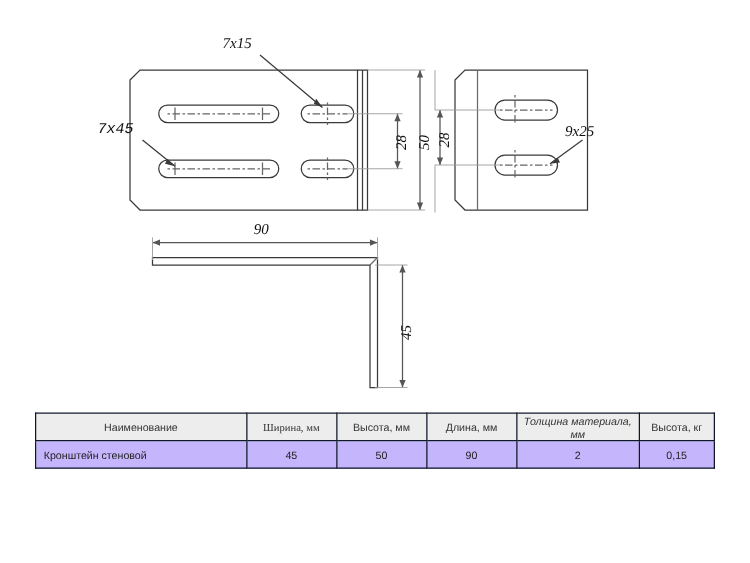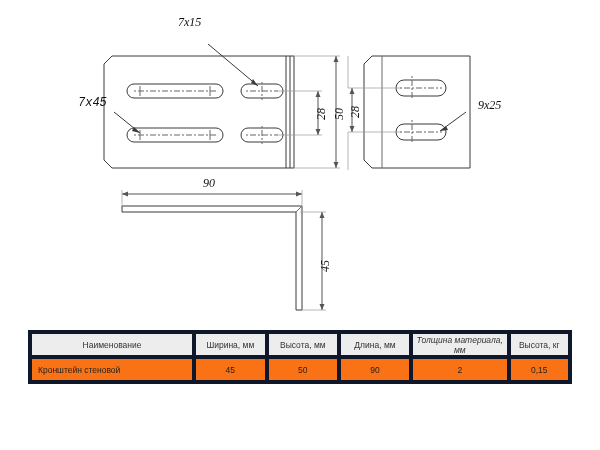--- a/index.html
+++ b/index.html
@@ -36,33 +36,33 @@
   #spec-table {
     position: absolute;
     left: 28px;
     top: 330px;
     width: 544px;
     border-collapse: collapse;
     font-size: 8.5px;
     color: #222;
   }
   #spec-table th, #spec-table td {
-    border: 4px solid #0f172a;
+    border: 1px solid #0f172a;
     text-align: center;
     padding: 0;
     height: 21px;
     font-weight: normal;
   }
   #spec-table thead th {
     background: #ededed;
     color: #333;
     font-size: 8.5px;
   }
   #spec-table tbody td {
-    background: #f97316;
+    background: #c4b5fd;
     font-size: 8.5px;
   }
   #spec-table tbody td.first {
     text-align: left;
     padding-left: 6px;
   }
 </style>
 </head>
 <body>
 
@@ -164,36 +164,36 @@
       <line x1="322" y1="212" x2="322" y2="310"></line>
       <polygon points="322,212 319.5,218 324.5,218" fill="#555" stroke="none"></polygon>
       <polygon points="322,310 319.5,304 324.5,304" fill="#555" stroke="none"></polygon>
       <line x1="300" y1="212" x2="326" y2="212" stroke="#999" stroke-width="0.7"></line>
       <line x1="300" y1="310" x2="326" y2="310" stroke="#999" stroke-width="0.7"></line>
     </g>
 
   </g>
 </svg>
 
-<div class="dim-label" style="left:178px; top:15px;">7x15</div>
+<div class="dim-label" style="left:178px; top:27px;">7x15</div>
 <div class="dim-label" style="left:78px; top:96px;font-family:Liberation Mono, monospace;">7x45</div>
-<div class="dim-label" style="left:478px; top:98px;text-align:right;">9x25</div>
+<div class="dim-label" style="left:452px; top:98px;text-align:right;">9x25</div>
 
 <div class="dim-label rot90" style="left:314px; top:120px;">28</div>
 <div class="dim-label rot90" style="left:332px; top:120px;">50</div>
 <div class="dim-label rot90" style="left:348px; top:118px;">28</div>
 
 <div class="dim-label" style="left:203px; top:176px;">90</div>
 <div class="dim-label rot90" style="left:318px; top:272px;">45</div>
 
 <table id="spec-table">
   <thead>
     <tr>
       <th style="width:170px;">Наименование</th>
-      <th style="width:72px;">Ширина, мм</th>
+      <th style="width:72px;font-family:Liberation Serif, serif;">Ширина, мм</th>
       <th style="width:72px;">Высота, мм</th>
       <th style="width:72px;">Длина, мм</th>
       <th style="width:98px;font-style:italic;">Толщина материала, мм</th>
       <th style="width:60px;">Высота, кг</th>
     </tr>
   </thead>
   <tbody>
     <tr>
       <td class="first">Кронштейн стеновой</td>
       <td>45</td>

